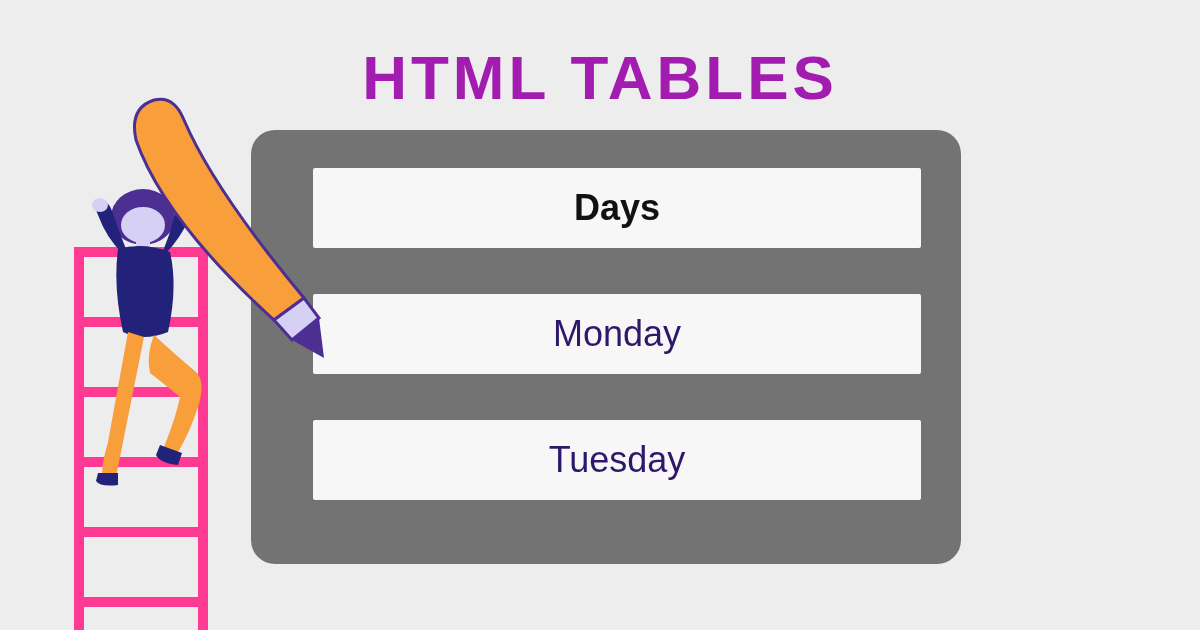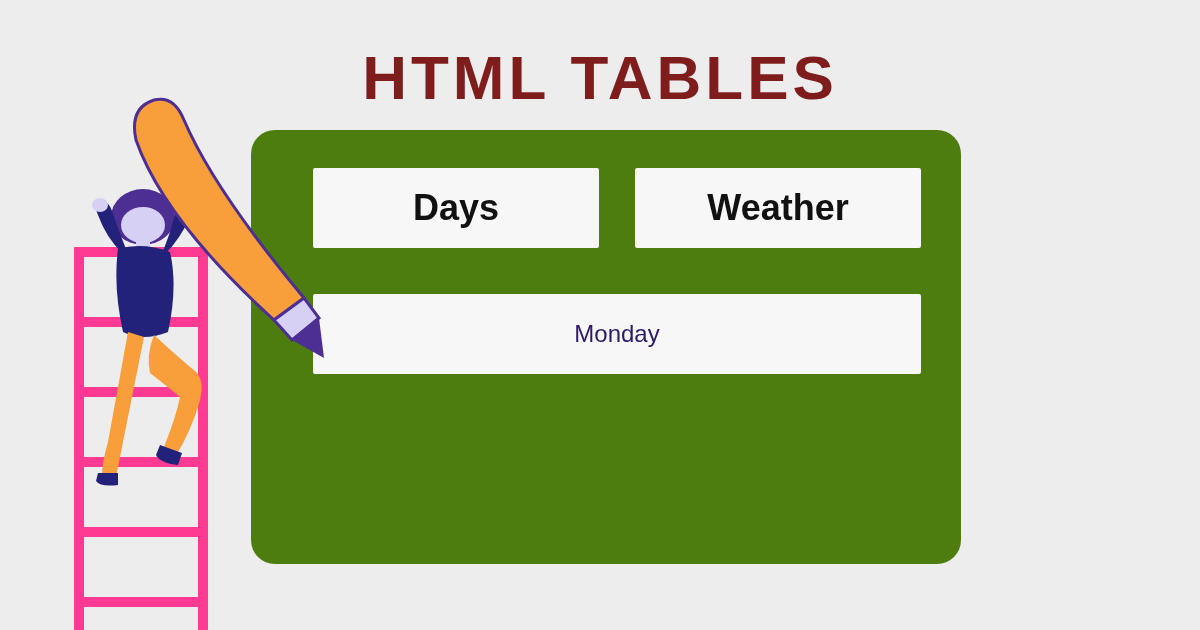--- a/index.html
+++ b/index.html
@@ -11,49 +11,49 @@
       overflow: hidden;
       font-family: 'Segoe UI', Arial, sans-serif;
     }
     .title {
       position: absolute;
       top: 42px;
       left: 50%;
       transform: translateX(-50%);
       font-size: 62px;
       font-weight: 900;
-      color: #7f1d1d;
+      color: #a21caf;
       letter-spacing: 4px;
       font-family: 'Arial Black', Impact, sans-serif;
     }
     .table-box {
       position: absolute;
       left: 251px;
       top: 130px;
       width: 710px;
       height: 434px;
-      background: #4d7c0f;
+      background: #737373;
       border-radius: 24px;
       padding: 38px 40px 30px 62px;
       display: flex;
       flex-direction: column;
       gap: 46px;
     }
     .row {
       display: flex;
       gap: 36px;
     }
     .cell {
       background: #f7f7f7;
       flex: 1;
       height: 80px;
       display: flex;
       align-items: center;
       justify-content: center;
-      font-size: 24px;
+      font-size: 36px;
       color: #2e186a;
       border-radius: 2px;
     }
     .header-cell {
       font-weight: 800;
       color: #111;
       font-size: 36px;
     }
     
     .ladder {
@@ -99,26 +99,26 @@
     .pencil svg { width: 100%; height: 100%; overflow: visible; }
   </style>
 </head>
 <body>
 
 <div class="title">HTML TABLES</div>
 
 <div class="table-box">
   <div class="row">
     <div class="cell header-cell">Days</div>
-    <div class="cell header-cell">Weather</div>
   </div>
   <div class="row">
     <div class="cell">Monday</div>
   </div>
   <div class="row">
+    <div class="cell">Tuesday</div>
   </div>
 </div>
 
 <div class="ladder">
   <div class="rail-left"></div>
   <div class="rail-right"></div>
   <div class="rung" style="top:0px"></div>
   <div class="rung" style="top:70px"></div>
   <div class="rung" style="top:140px"></div>
   <div class="rung" style="top:210px"></div>

